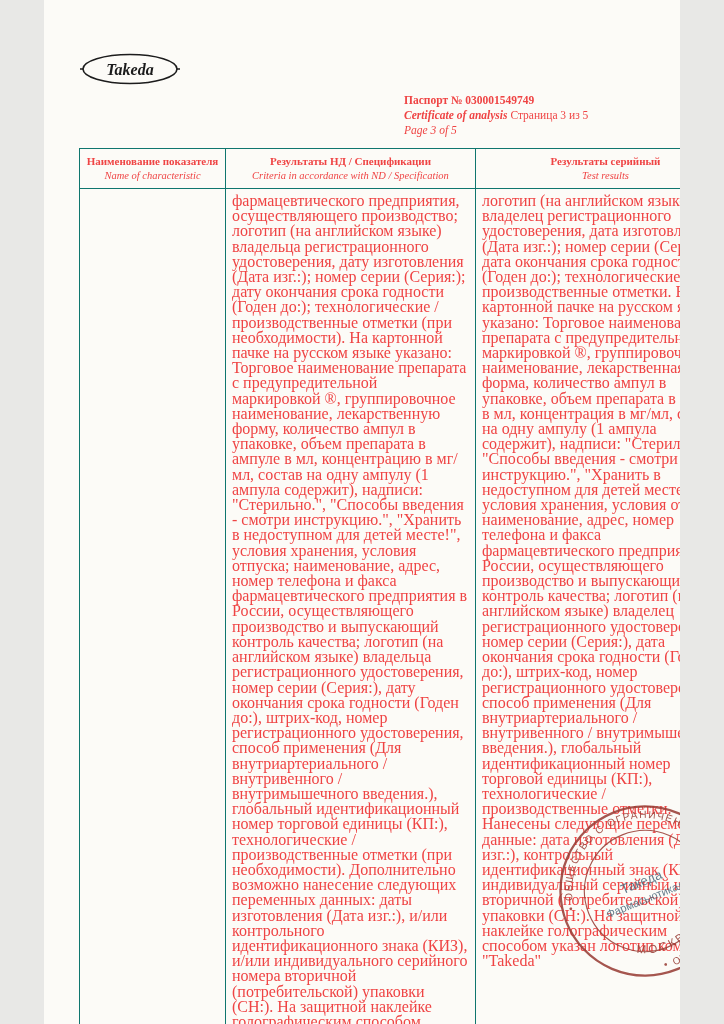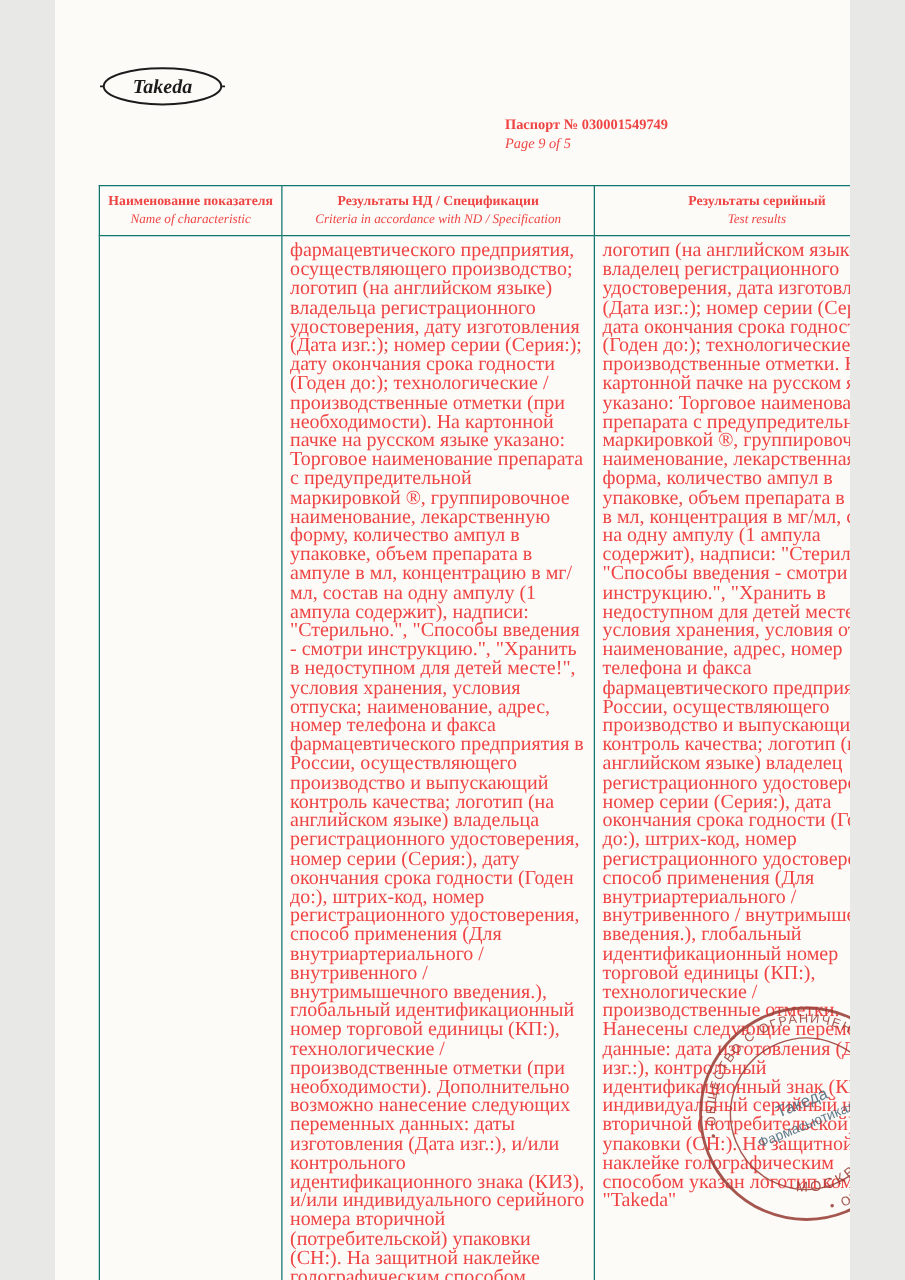--- a/index.html
+++ b/index.html
@@ -63,21 +63,25 @@
   <div class="logo">
     <svg viewBox="0 0 100 38">
       <ellipse cx="50" cy="19" rx="47" ry="14.5" fill="none" stroke="#1c1c1c" stroke-width="1.6"></ellipse>
       <path d="M 3,19 L -2,19 M 97,19 L 102,19" stroke="#1c1c1c" stroke-width="1.4"></path>
       <text x="50" y="24.5" text-anchor="middle" font-family="Liberation Serif, serif" font-style="italic" font-weight="bold" font-size="16" fill="#1c1c1c">Takeda</text>
     </svg>
   </div>
 
   <div class="header-block">
     <div class="line1">Паспорт № 030001549749</div>
-    <div class="line3">Page 9 of 5</div>
+    <div class="line2">
+      <span class="cert">Certificate of analysis</span>
+      <span>Страница 3 из 5</span>
+    </div>
+    <div class="line3">Page 3 of 5</div>
   </div>
 
   <div class="scan-mark"></div>
 
   <table class="main-table">
     <colgroup>
         <col class="c1">
         <col class="c2">
         <col class="c3">
       </colgroup>

